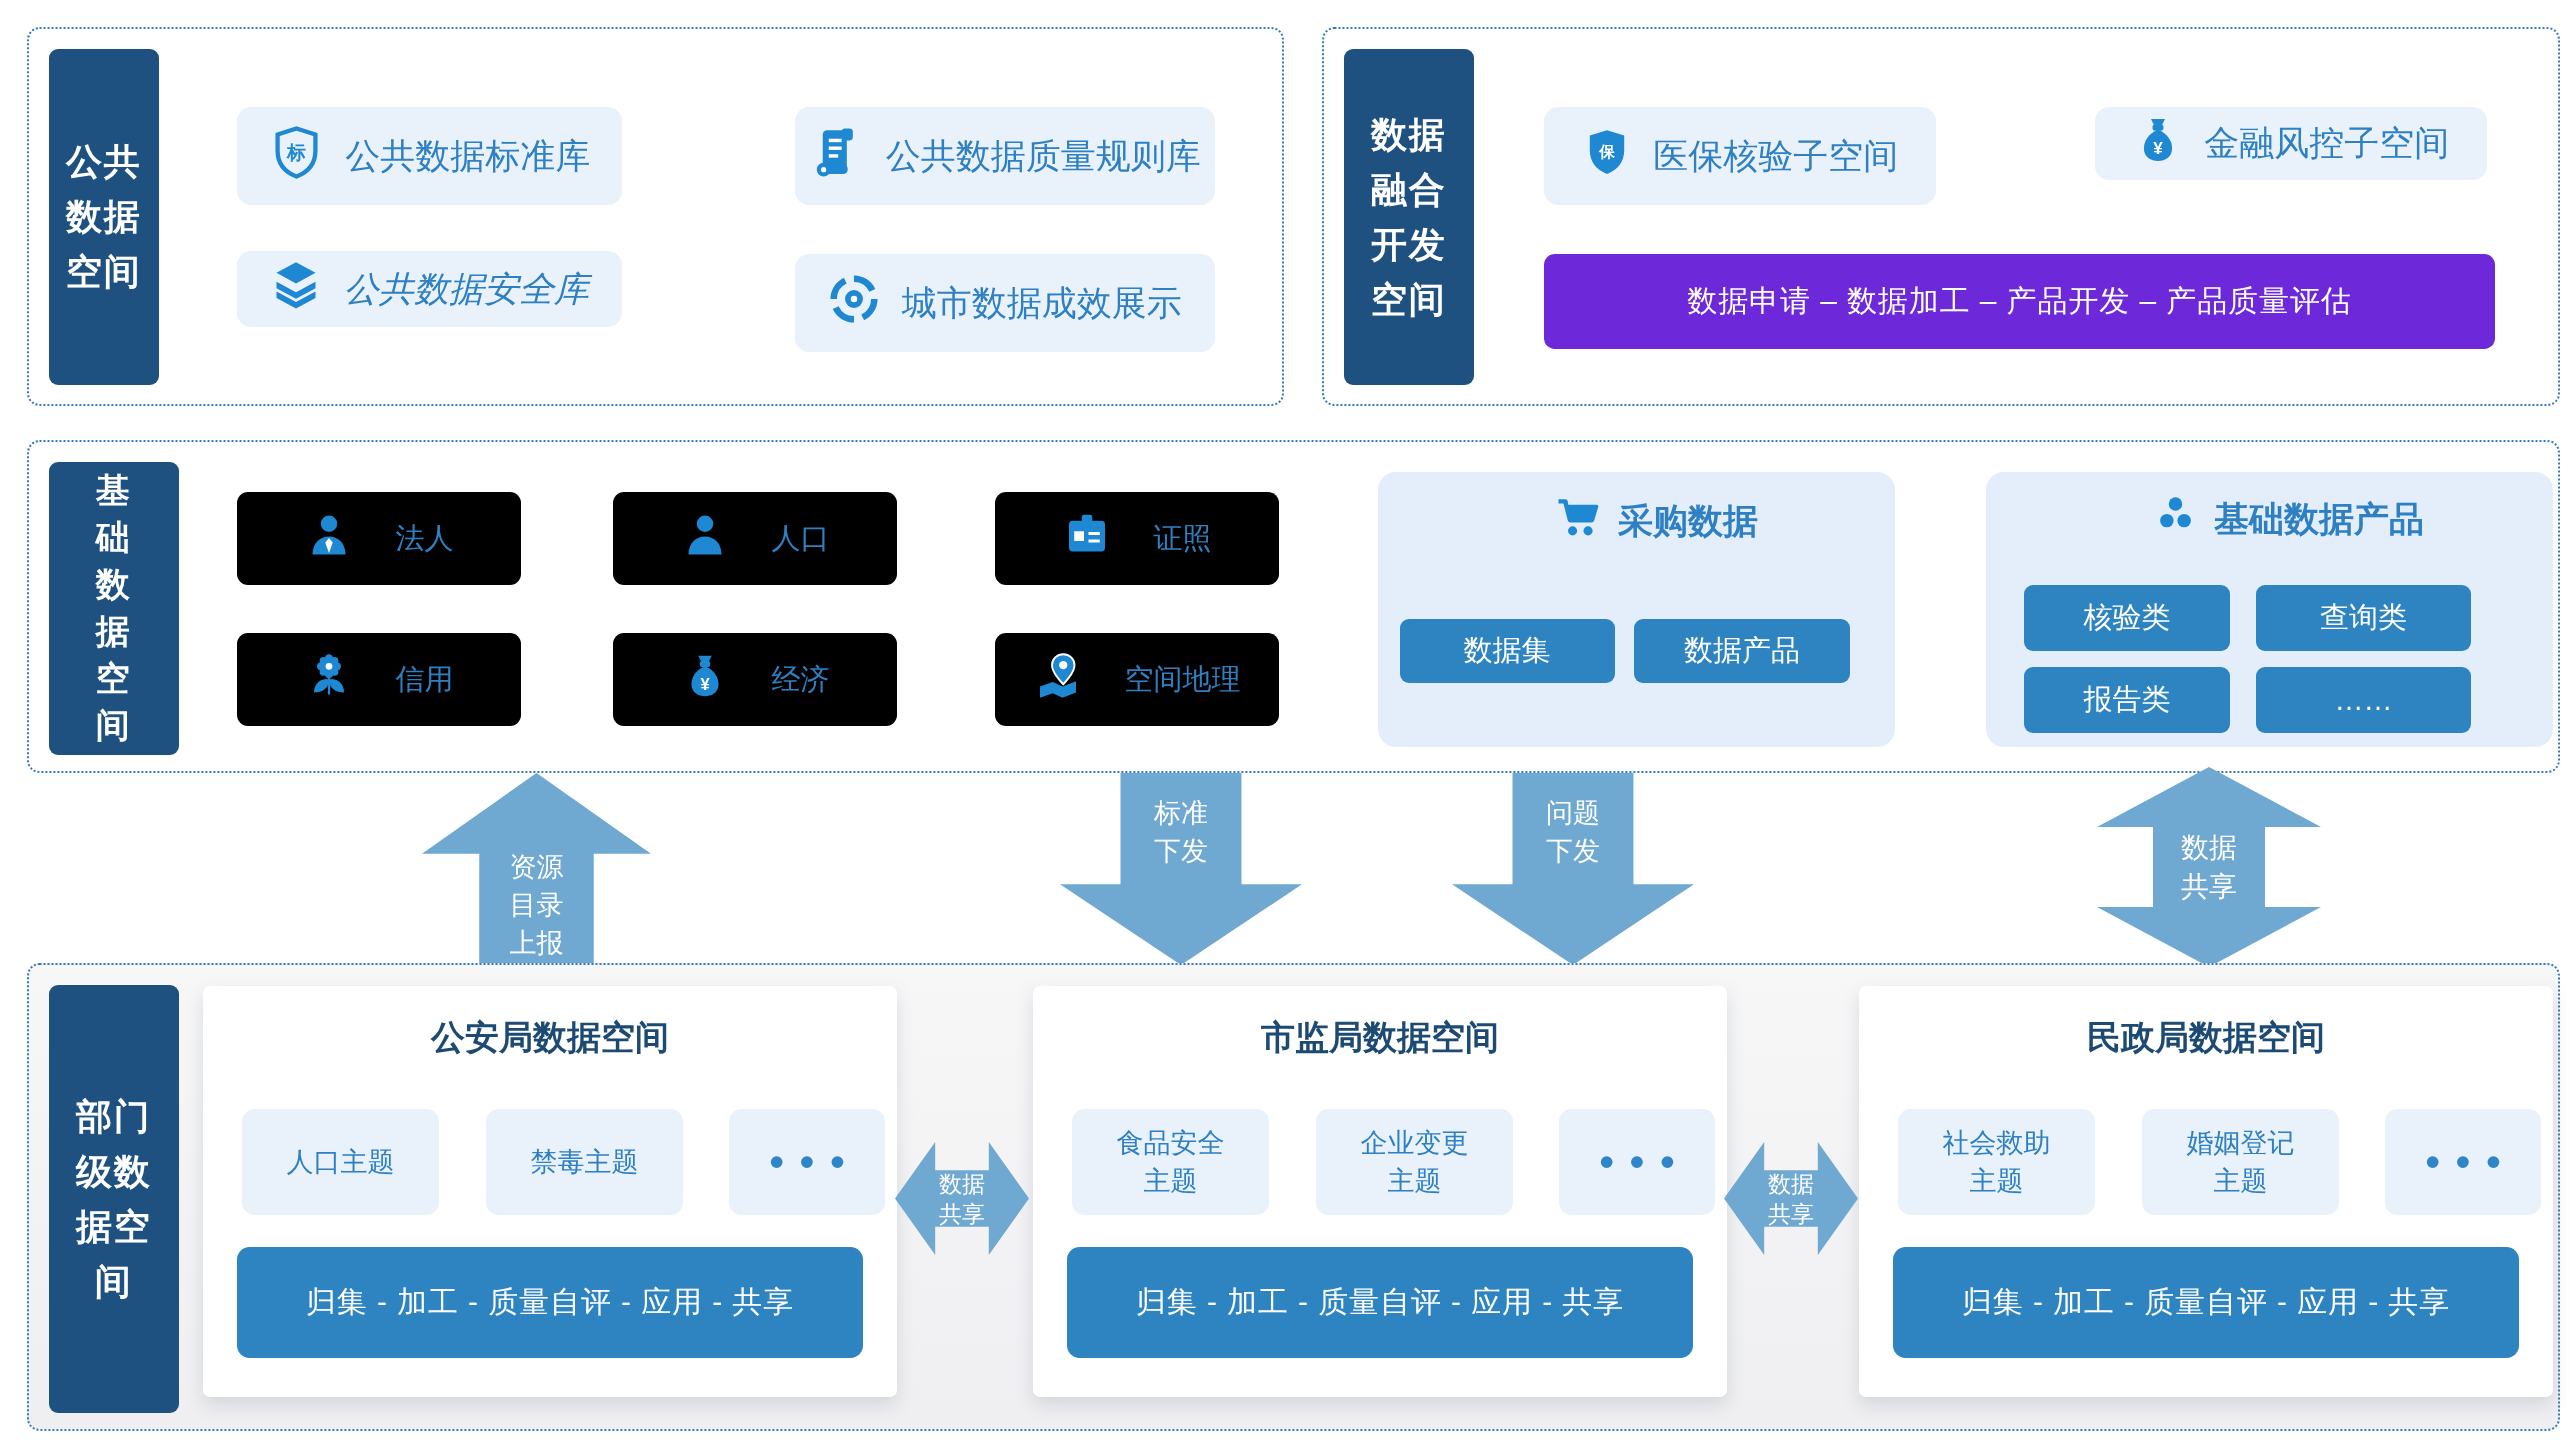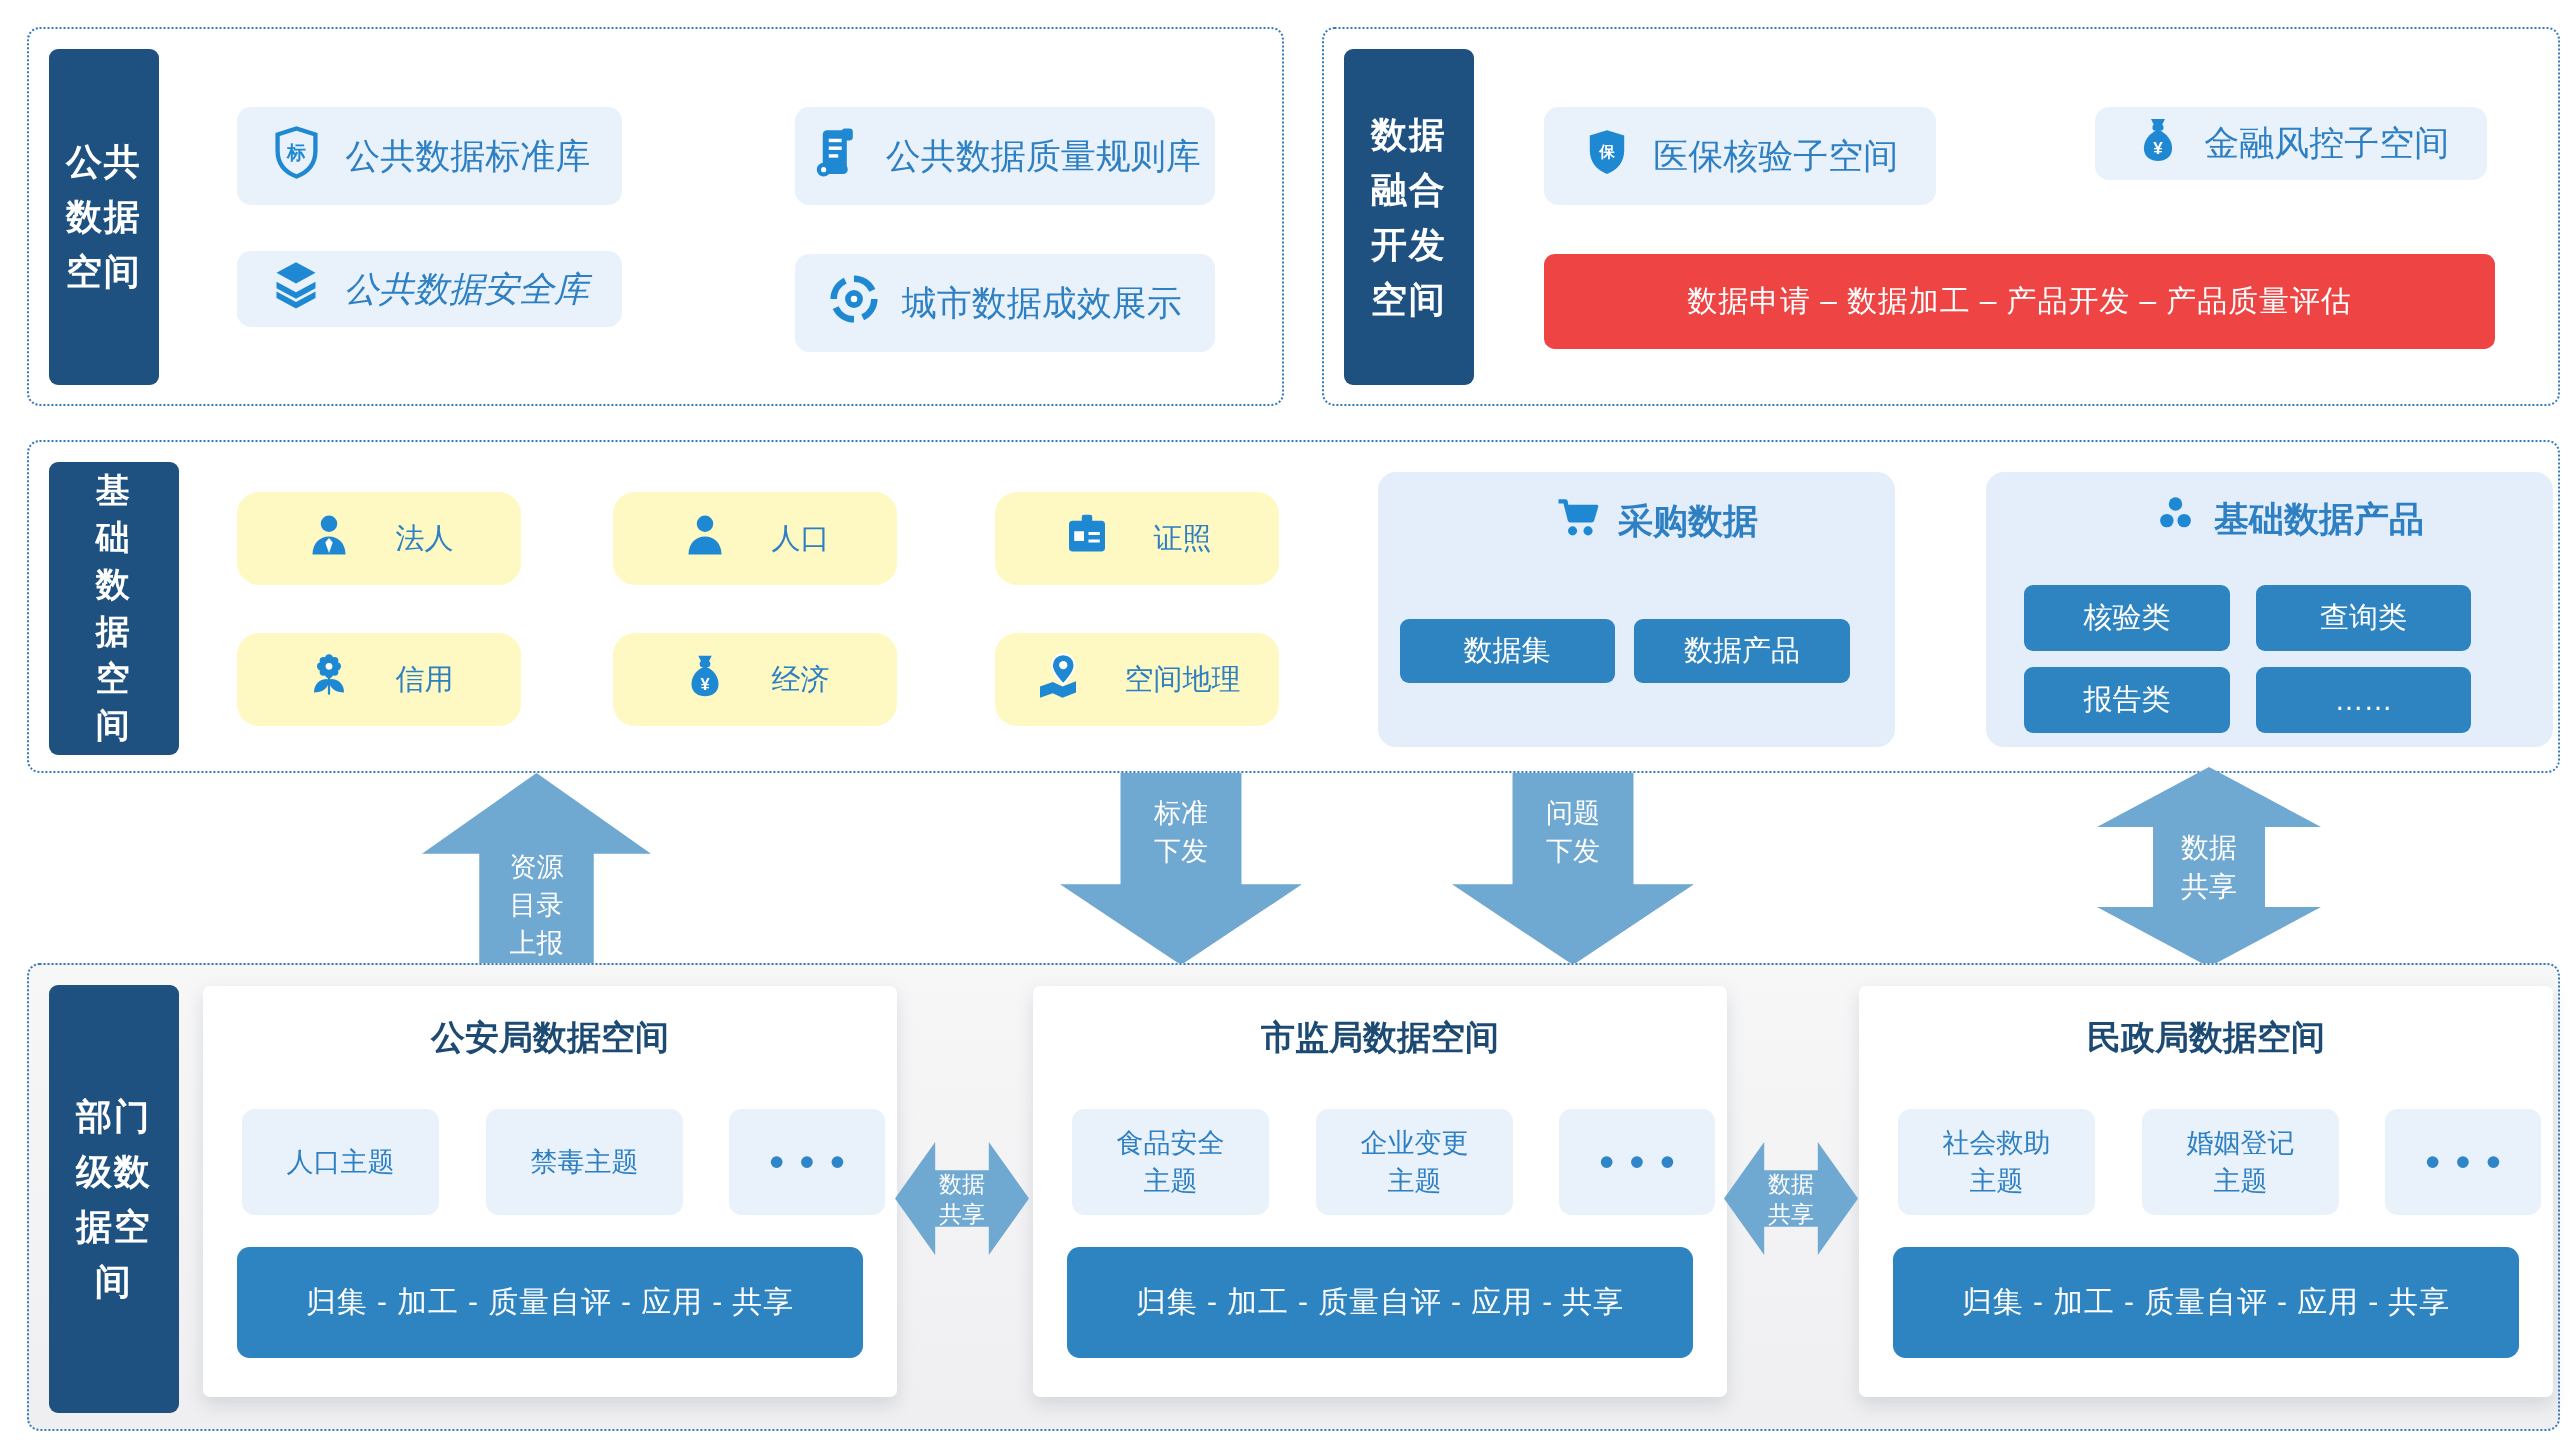--- a/index.html
+++ b/index.html
@@ -11,24 +11,24 @@
 
   .vlabel{position:absolute;background:#1f5180;border-radius:9px;color:#ffffff;font-weight:bold;
           font-size:36px;line-height:55px;display:flex;align-items:center;justify-content:center;
           text-align:center;white-space:pre-line;letter-spacing:1.8px;}
   .vlabel.six{font-size:34px;line-height:47px;}
 
   .lite-item{position:absolute;background:#e9f1fb;border-radius:14.3px;display:flex;align-items:center;
              justify-content:center;gap:21.5px;color:#2e80c3;font-size:35px;}
   .lite-item .ic{flex:0 0 auto;display:block;}
 
-  .blue-bar{position:absolute;background:#ef4444;border-radius:10.7px;color:#ffffff;font-size:30px;
+  .blue-bar{position:absolute;background:#6d28d9;border-radius:10.7px;color:#ffffff;font-size:30px;
             display:flex;align-items:center;justify-content:center;letter-spacing:0.9px;}
 
-  .chip2{position:absolute;background:#fef9c3;border-radius:22px;display:flex;align-items:center;
+  .chip2{position:absolute;background:#000000;border-radius:11px;display:flex;align-items:center;
          justify-content:center;gap:43px;color:#2e80c3;font-size:29px;}
 
   .panel{position:absolute;background:#e3eefa;border-radius:18px;}
   .panel-title{position:absolute;left:0;right:0;display:flex;align-items:center;justify-content:center;
                gap:18px;color:#2e80c3;font-size:35px;font-weight:bold;margin-left:40px;}
   .btn{position:absolute;background:#2d84c0;border-radius:9px;color:#ffffff;font-size:29px;
        display:flex;align-items:center;justify-content:center;}
 
   .arrow{position:absolute;background:#6fa8d0;color:#ffffff;display:flex;align-items:center;
          justify-content:center;text-align:center;white-space:pre-line;font-size:27px;line-height:38px;}

